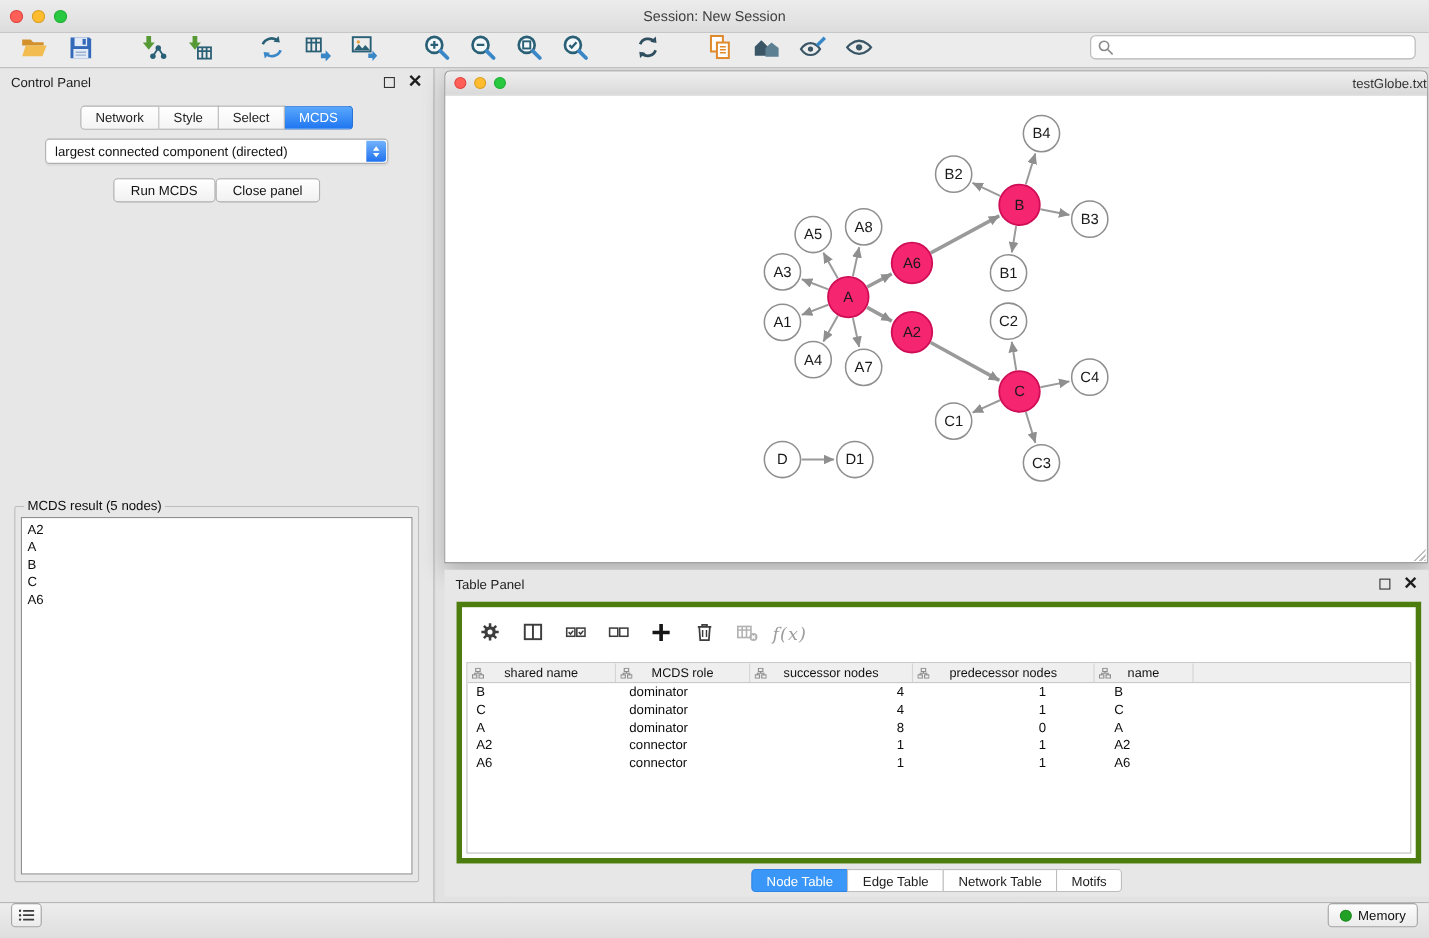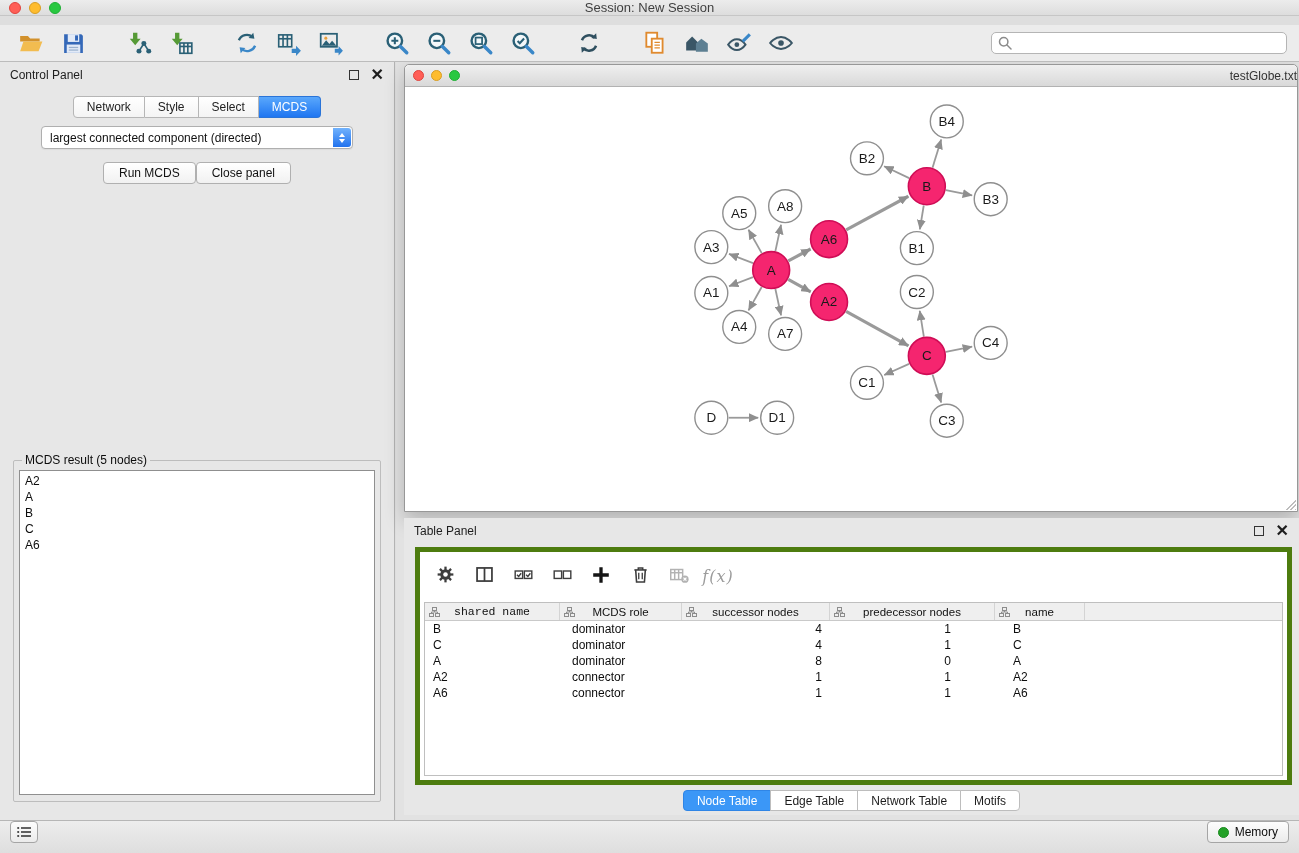--- a/index.html
+++ b/index.html
@@ -1,21 +1,21 @@
 <!DOCTYPE html>
 <html><head>
 <meta charset="utf-8">
 <style>
   *{margin:0;padding:0;box-sizing:border-box}
   html,body{width:1299px;height:853px;overflow:hidden}
   body{font-family:"Liberation Sans",sans-serif;background:#e0e0e0;color:#111}
   .app{position:relative;width:1299px;height:853px;background:#dedede;overflow:hidden}
 
   
-  .titlebar{position:absolute;top:0;left:0;right:0;height:16px;background:linear-gradient(#ececec,#dddddd);border-bottom:1px solid #c6c6c6;display:flex;align-items:center;justify-content:center;z-index:30}
+  .titlebar{position:absolute;top:0;left:0;right:0;height:30px;background:linear-gradient(#ececec,#dddddd);border-bottom:1px solid #c6c6c6;display:flex;align-items:center;justify-content:center;z-index:30}
   .titlebar .tb-title{font-size:13px;color:#3f3f3f}
   .lights{position:absolute;left:9px;top:0;height:100%;display:flex;align-items:center;gap:8px}
   .light{width:12px;height:12px;border-radius:50%;cursor:pointer}
   .light.red{background:#ff5f57;border:1px solid #e0443e}
   .light.yellow{background:#febc2e;border:1px solid #d89e24}
   .light.green{background:#28c840;border:1px solid #1faf34}
 
   
   .toolbar{position:absolute;top:25px;left:0;right:0;height:37px;background:#ececec;border-bottom:1px solid #bcbcbc;display:flex;align-items:center;padding:0 10px;z-index:29}
   .tb-group{display:flex;align-items:center;margin-right:24px}
@@ -527,21 +527,21 @@
                   <circle cx="18.5" cy="16.5" r="4" fill="#b2b2b2"></circle>
                   <path d="M16.9 14.9l3.2 3.2M20.1 14.9l-3.2 3.2" stroke="#fff" stroke-width="1.4"></path>
                 </svg></span>
             </button>
             <button class="tt-btn">
               <span><span class="fx-label">f(x)</span></span>
             </button>
           </div>
         <div class="data-table">
           <div class="dt-header">
-              <div class="dt-hcell c0" style="padding: 0px; text-align: center; font-family: Liberation Mono, monospace;">
+              <div class="dt-hcell c0" style="padding: 0px; text-align: center;">
                 <svg class="hicon" width="11" height="10" viewBox="0 0 11 10">
                   <g fill="none" stroke="#8c8c8c" stroke-width="1">
                     <rect x="3.5" y="0.5" width="4" height="3"></rect>
                     <rect x="0.5" y="6.5" width="4" height="3"></rect>
                     <rect x="6.5" y="6.5" width="4" height="3"></rect>
                     <path d="M5.5 3.5V5M5.5 5H2.5v1.5M5.5 5h3v1.5"></path>
                   </g>
                 </svg>
                 <span>shared name</span>
               </div>

